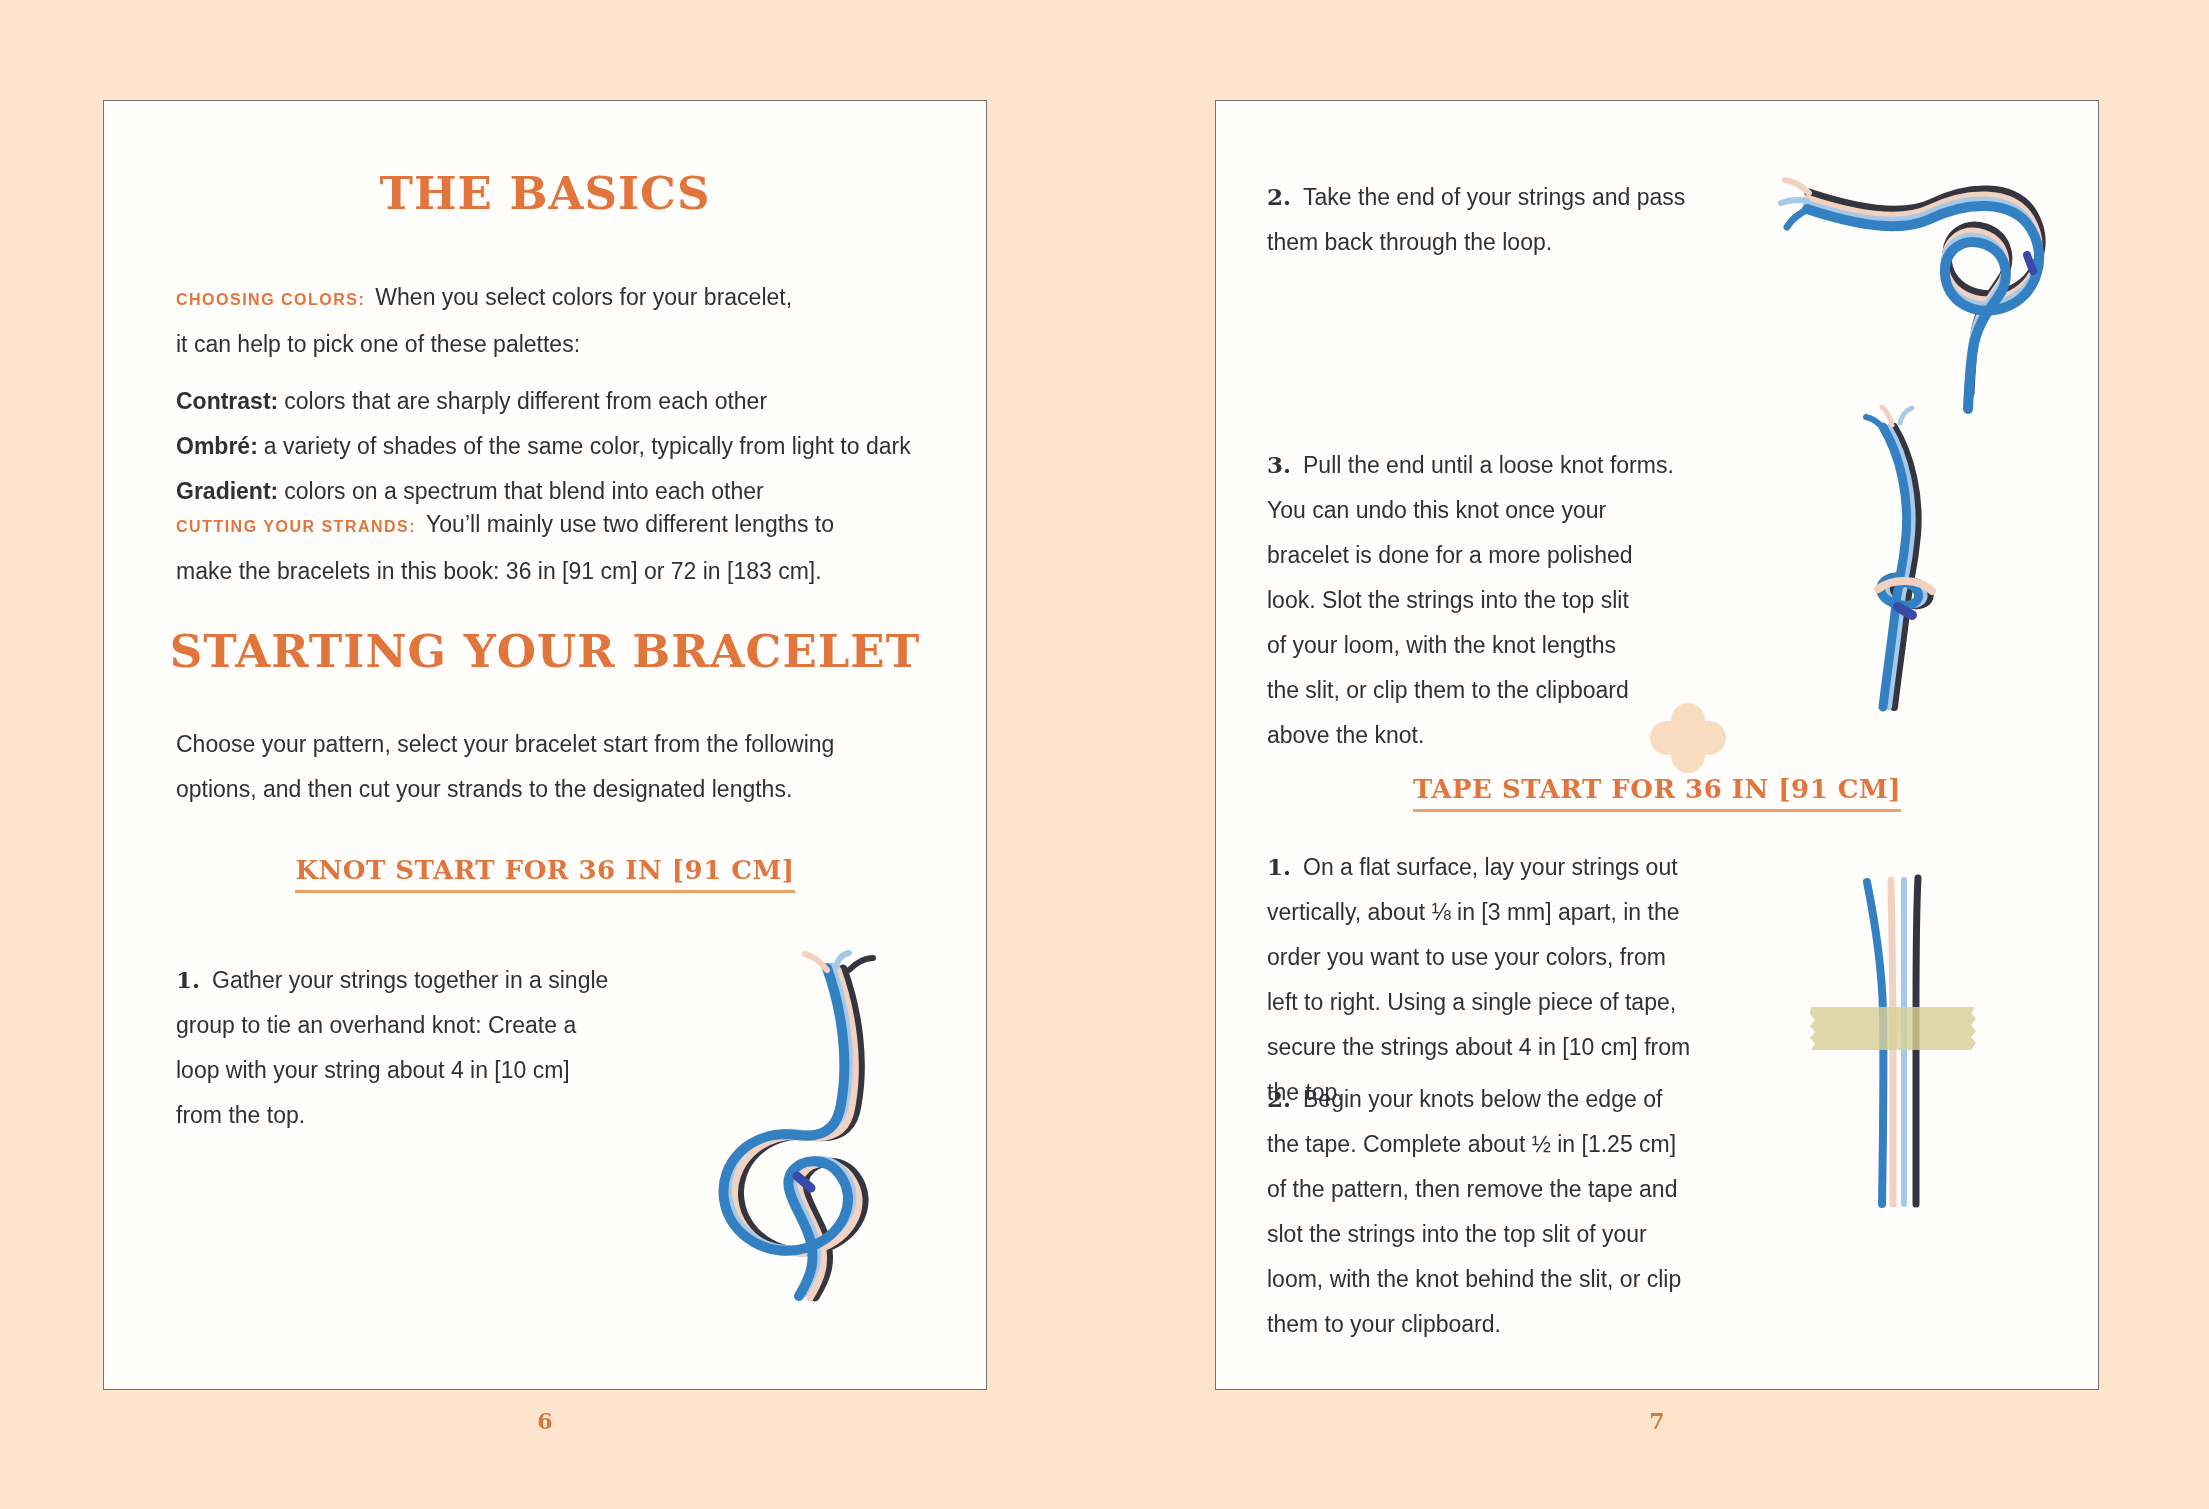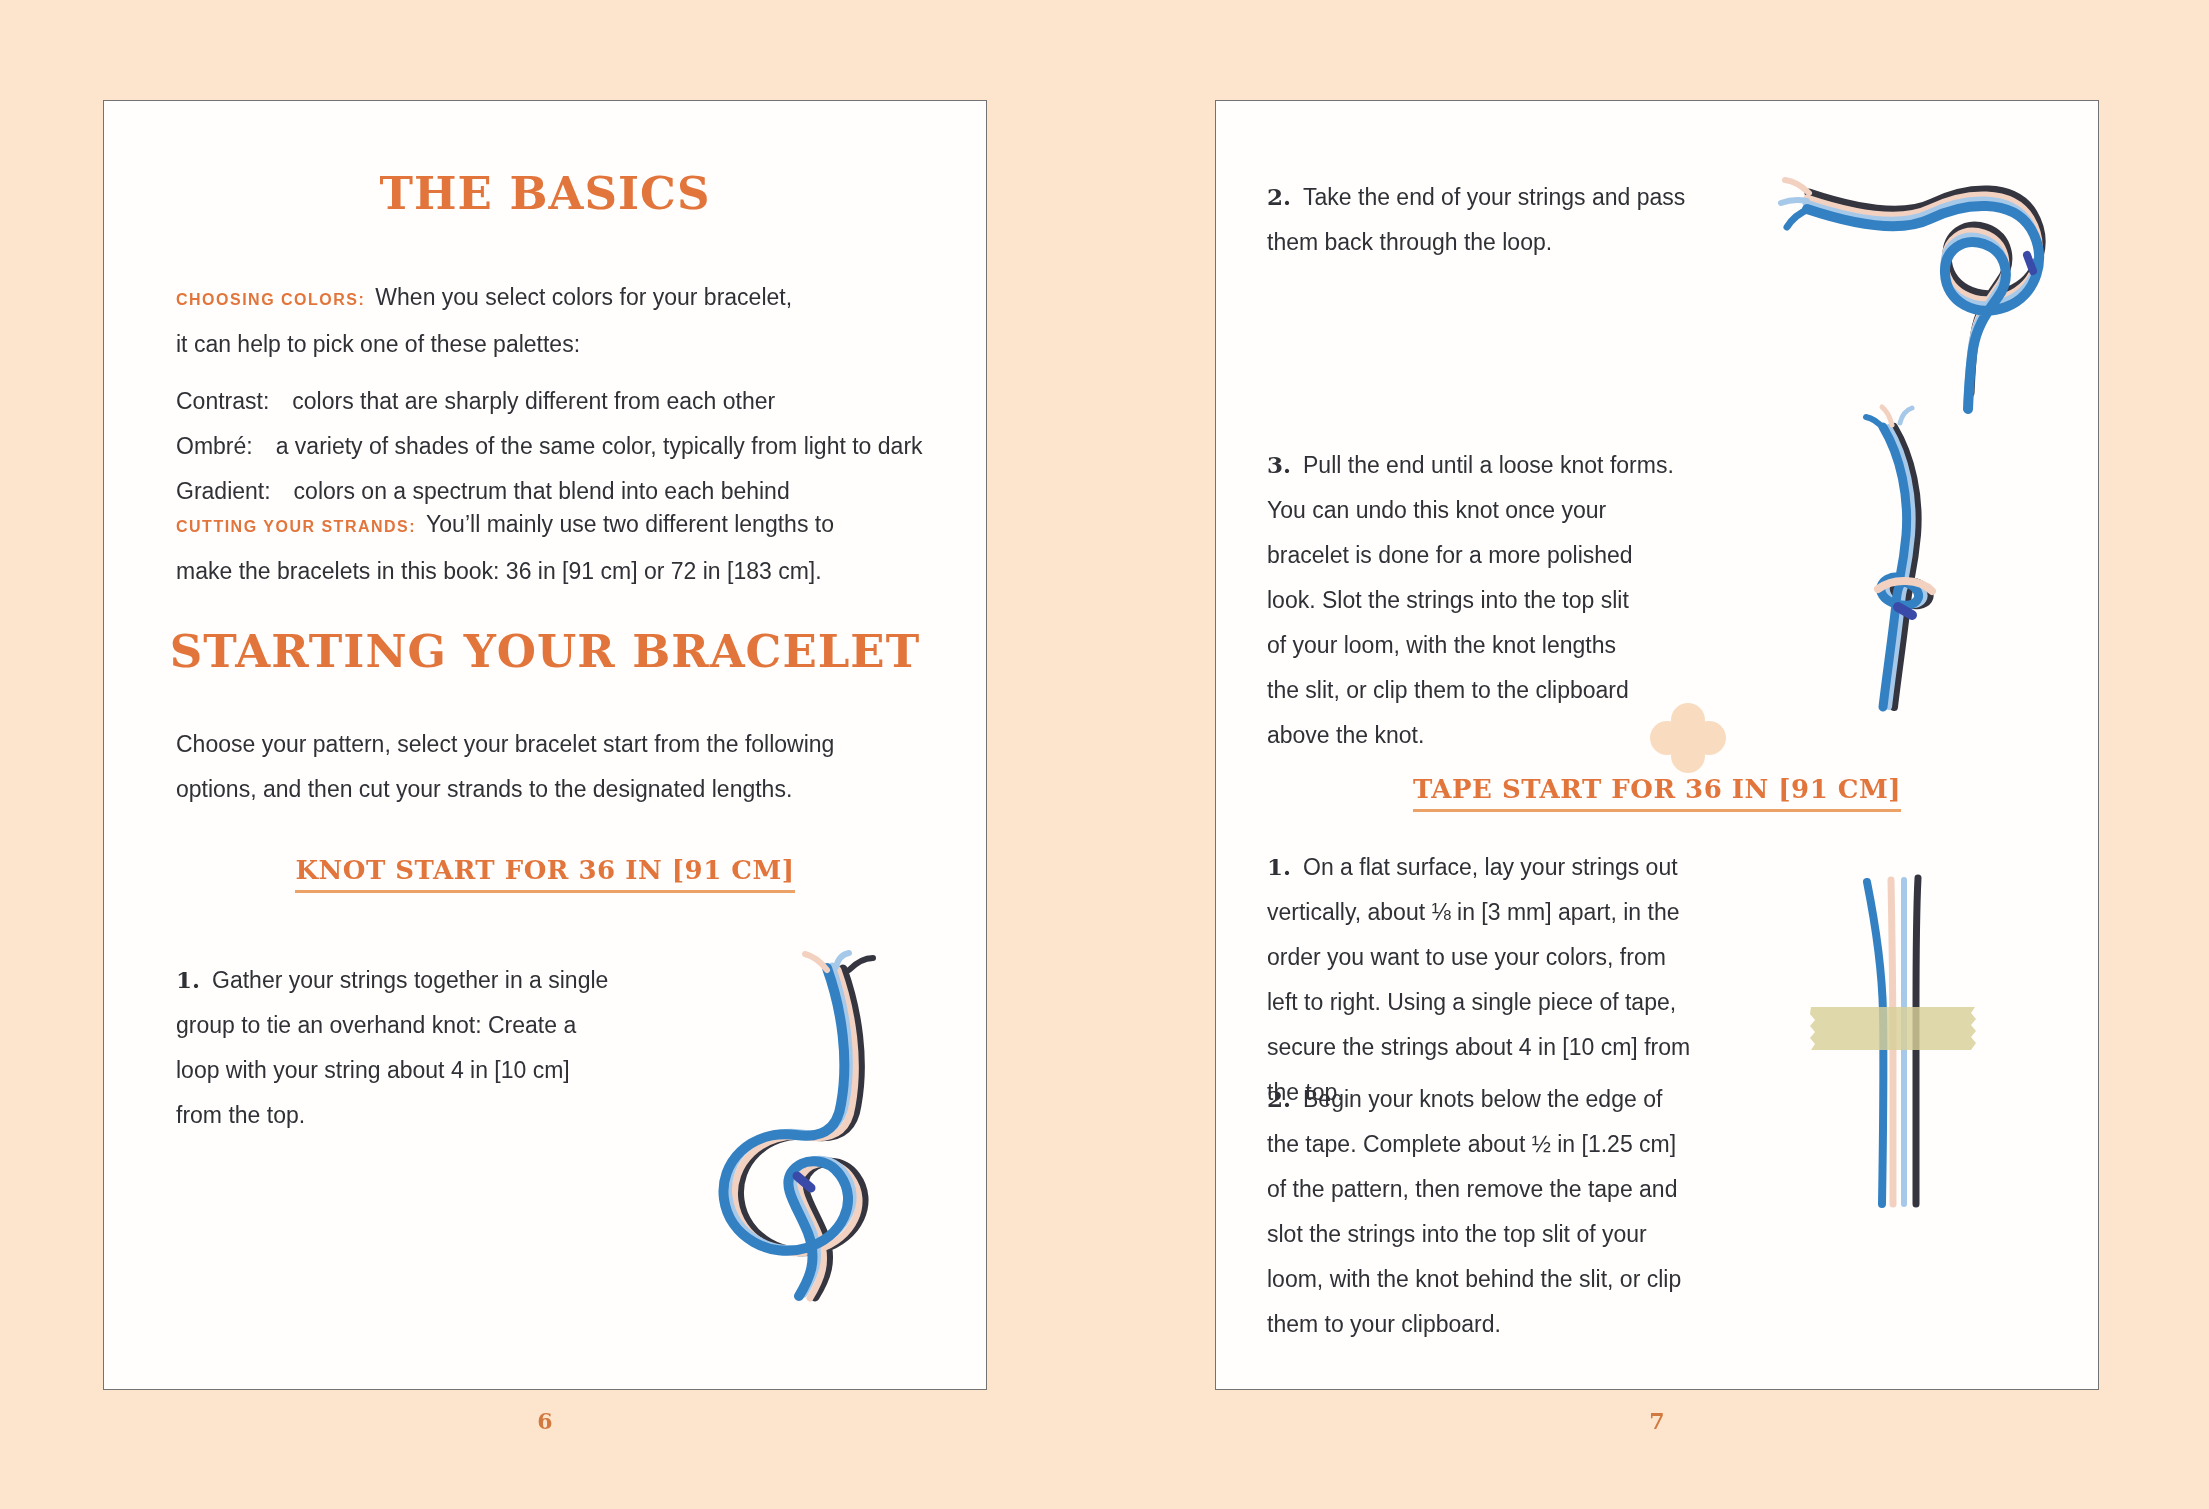--- a/index.html
+++ b/index.html
@@ -28,21 +28,21 @@
     border-bottom:3px solid #eca266;padding-bottom:5px;display:inline-block;text-align:right;
   }
   .body{
     position:absolute;font-size:23px;line-height:45px;color:#303136;
   }
   .pre{white-space:pre-line;}
   .lbl{
     color:#e2753c;font-weight:bold;letter-spacing:1.5px;font-size:16px;
     margin-right:10px;
   }
-  .term{font-weight:normal;margin-right:23px;}
+  .term{font-weight:bold;margin-right:6px;}
   .stepnum{
     font-family:"DejaVu Serif","Liberation Serif",serif;font-weight:bold;
     font-size:23px;margin-right:12px;
   }
   .pagenum{
     position:absolute;top:1408px;width:884px;text-align:center;
     font-family:"DejaVu Serif","Liberation Serif",serif;font-weight:bold;
     color:#d2793f;font-size:22px;
   }
   .pagenum.left{left:103px;}
@@ -58,21 +58,21 @@
   <div class="h1" style="top:70px;">THE BASICS</div>
 
   <div class="body" style="left:72px;top:174px;width:780px;">
     <span class="lbl">CHOOSING COLORS:</span><span class="pre">When you select colors for your bracelet,
 it can help to pick one of these palettes:</span>
   </div>
 
   <div class="body" style="left:72px;top:278px;width:800px;">
     <div><span class="term">Contrast:</span><span>colors that are sharply different from each other</span></div>
     <div><span class="term">Ombré:</span><span>a variety of shades of the same color, typically from light to dark</span></div>
-    <div><span class="term">Gradient:</span><span>colors on a spectrum that blend into each behind</span></div>
+    <div><span class="term">Gradient:</span><span>colors on a spectrum that blend into each other</span></div>
   </div>
 
   <div class="body" style="left:72px;top:401px;width:790px;">
     <span class="lbl">CUTTING YOUR STRANDS:</span><span class="pre">You’ll mainly use two different lengths to
 make the bracelets in this book: 36 in [91 cm] or 72 in [183 cm].</span>
   </div>
 
   <div class="h1" style="top:528px;">STARTING YOUR BRACELET</div>
 
   <div class="body pre" style="left:72px;top:621px;width:790px;">Choose your pattern, select your bracelet start from the following

